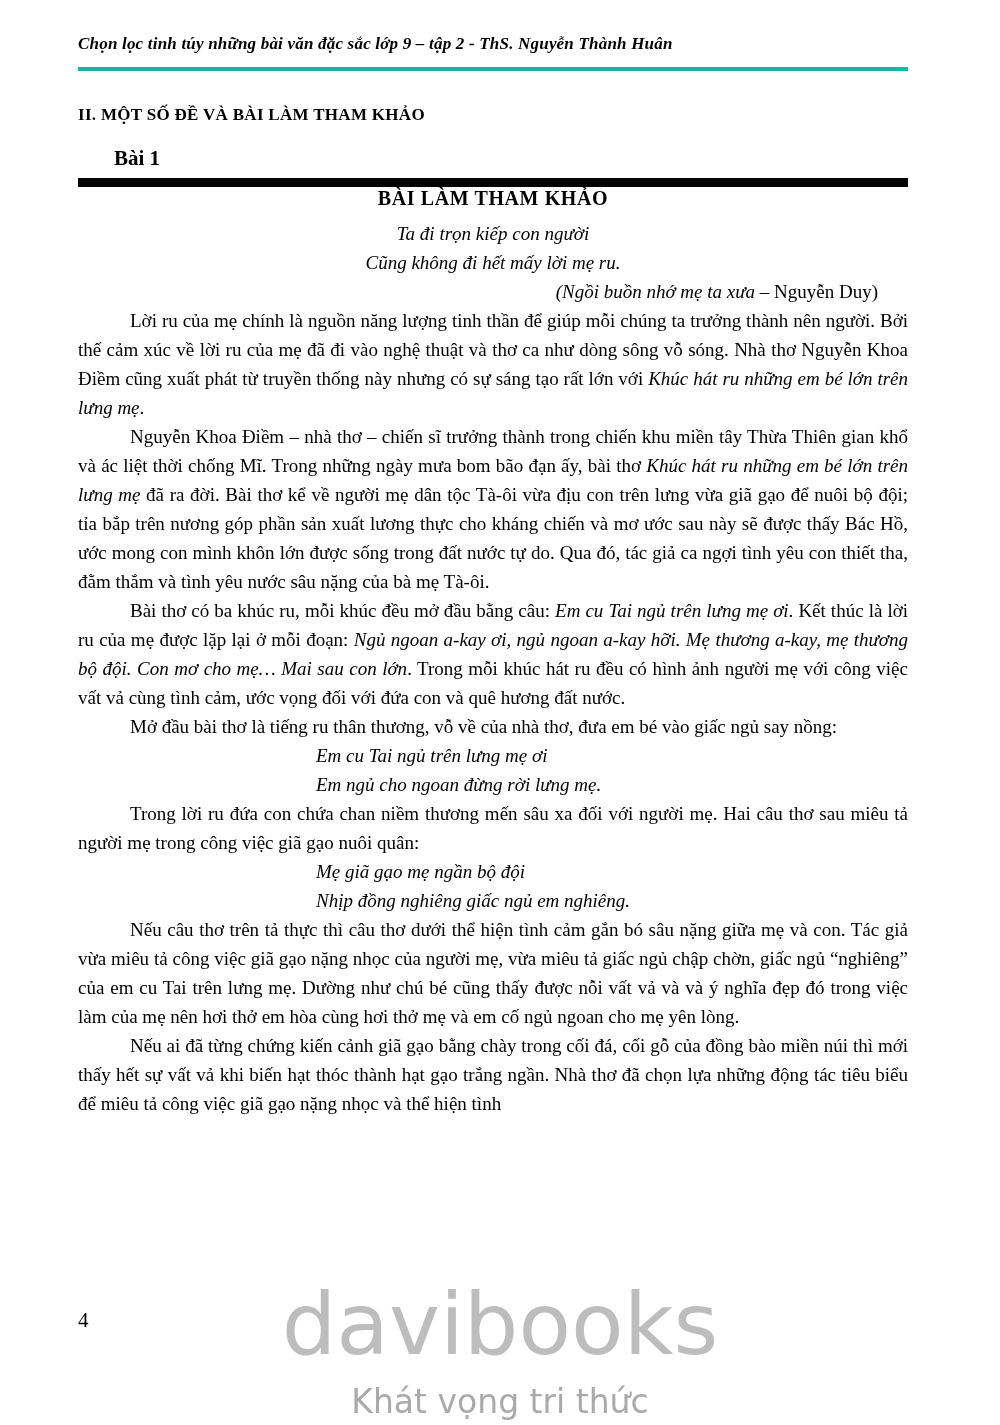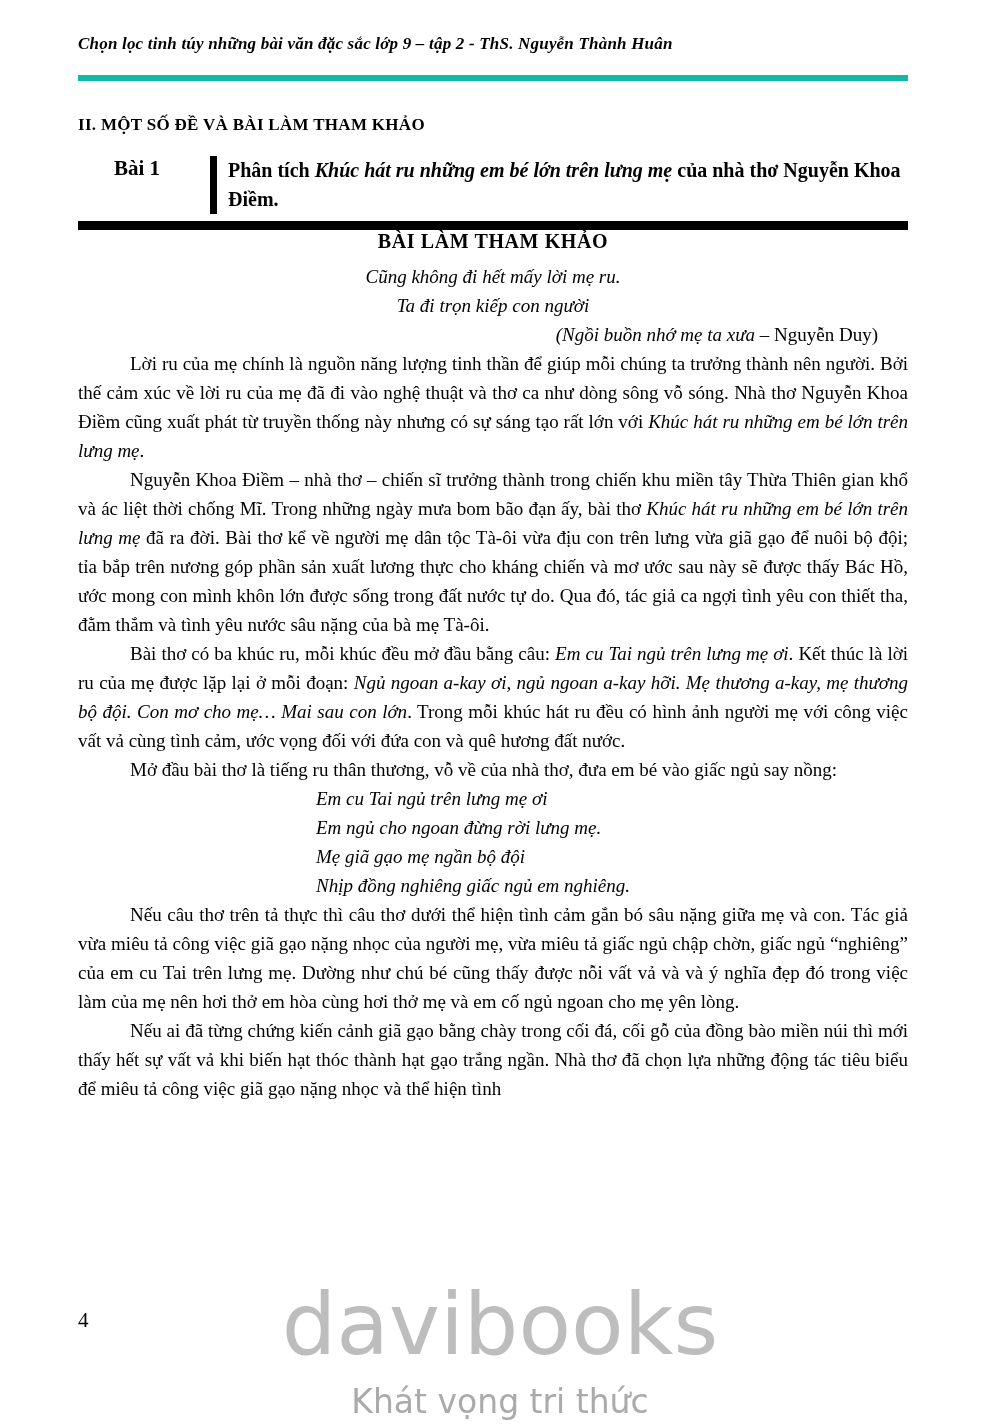--- a/index.html
+++ b/index.html
@@ -10,22 +10,22 @@
     color: #000;
     position: relative;
     overflow: hidden;
   }
   .page {
     position: relative;
     width: 1000px; height: 1425px;
     padding: 34px 92px 0 78px;
   }
   .book-header {
-    border-bottom: 6px solid #14b8a6;
-    padding-bottom: 21px;
+    border-bottom: 4px solid #14b8a6;
+    padding-bottom: 13px;
     font-style: italic;
     font-weight: bold;
     font-size: 17px;
     letter-spacing: 0.2px;
   }
   .section-heading {
     margin-top: 34px;
     font-size: 17px;
     font-weight: bold;
     letter-spacing: 0.3px;
@@ -109,41 +109,41 @@
 <div class="page">
 
   <header class="book-header">
     <span>Chọn lọc tinh túy những bài văn đặc sắc lớp 9 – tập 2 - ThS. Nguyễn Thành Huân</span>
   </header>
 
   <h1 class="section-heading">II. MỘT SỐ ĐỀ VÀ BÀI LÀM THAM KHẢO</h1>
 
   <div class="exercise">
     <div class="exercise-label">Bài 1</div>
-    <div class="exercise-prompt"><span class="b">Phân tích </span><span class="it b">Khúc hát ru những em bé lớn trên lưng mẹ</span><span class="b"> của nhà thơ Nguyễn Khoa Điềm.</span></div>
   </div>
 
   <div class="thick-bar"></div>
 
   <h2 class="essay-title">BÀI LÀM THAM KHẢO</h2>
 
   <div class="essay-body">
       <div class="verse v-center">
+        <div class="verse-line">Ta đi trọn kiếp con người</div>
         <div class="verse-line">Cũng không đi hết mấy lời mẹ ru.</div>
-        <div class="verse-line">Ta đi trọn kiếp con người</div>
       </div>
       <div class="attribution"><span class="it">(Ngồi buồn nhớ mẹ ta xưa</span><span> – Nguyễn Duy)</span></div>
       <p class="para"><span>Lời ru của mẹ chính là nguồn năng lượng tinh thần để giúp mỗi chúng ta trưởng thành nên người. Bởi thế cảm xúc về lời ru của mẹ đã đi vào nghệ thuật và thơ ca như dòng sông vỗ sóng. Nhà thơ Nguyễn Khoa Điềm cũng xuất phát từ truyền thống này nhưng có sự sáng tạo rất lớn với </span><span class="it">Khúc hát ru những em bé lớn trên lưng mẹ</span><span>.</span></p>
       <p class="para"><span>Nguyễn Khoa Điềm – nhà thơ – chiến sĩ trưởng thành trong chiến khu miền tây Thừa Thiên gian khổ và ác liệt thời chống Mĩ. Trong những ngày mưa bom bão đạn ấy, bài thơ </span><span class="it">Khúc hát ru những em bé lớn trên lưng mẹ</span><span> đã ra đời. Bài thơ kể về người mẹ dân tộc Tà-ôi vừa địu con trên lưng vừa giã gạo để nuôi bộ đội; tỉa bắp trên nương góp phần sản xuất lương thực cho kháng chiến và mơ ước sau này sẽ được thấy Bác Hồ, ước mong con mình khôn lớn được sống trong đất nước tự do. Qua đó, tác giả ca ngợi tình yêu con thiết tha, đằm thắm và tình yêu nước sâu nặng của bà mẹ Tà-ôi.</span></p>
       <p class="para"><span>Bài thơ có ba khúc ru, mỗi khúc đều mở đầu bằng câu: </span><span class="it">Em cu Tai ngủ trên lưng mẹ ơi</span><span>. Kết thúc là lời ru của mẹ được lặp lại ở mỗi đoạn: </span><span class="it">Ngủ ngoan a-kay ơi, ngủ ngoan a-kay hỡi. Mẹ thương a-kay, mẹ thương bộ đội. Con mơ cho mẹ… Mai sau con lớn</span><span>. Trong mỗi khúc hát ru đều có hình ảnh người mẹ với công việc vất vả cùng tình cảm, ước vọng đối với đứa con và quê hương đất nước.</span></p>
       <p class="para"><span>Mở đầu bài thơ là tiếng ru thân thương, vỗ về của nhà thơ, đưa em bé vào giấc ngủ say nồng:</span></p>
       <div class="verse v-indent">
         <div class="verse-line">Em cu Tai ngủ trên lưng mẹ ơi</div>
         <div class="verse-line">Em ngủ cho ngoan đừng rời lưng mẹ.</div>
       </div>
+      <p class="para"><span>Trong lời ru đứa con chứa chan niềm thương mến sâu xa đối với người mẹ. Hai câu thơ sau miêu tả người mẹ trong công việc giã gạo nuôi quân:</span></p>
       <div class="verse v-indent">
         <div class="verse-line">Mẹ giã gạo mẹ ngần bộ đội</div>
         <div class="verse-line">Nhịp đồng nghiêng giấc ngủ em nghiêng.</div>
       </div>
       <p class="para"><span>Nếu câu thơ trên tả thực thì câu thơ dưới thể hiện tình cảm gắn bó sâu nặng giữa mẹ và con. Tác giả vừa miêu tả công việc giã gạo nặng nhọc của người mẹ, vừa miêu tả giấc ngủ chập chờn, giấc ngủ “nghiêng” của em cu Tai trên lưng mẹ. Dường như chú bé cũng thấy được nỗi vất vả và và ý nghĩa đẹp đó trong việc làm của mẹ nên hơi thở em hòa cùng hơi thở mẹ và em cố ngủ ngoan cho mẹ yên lòng.</span></p>
       <p class="para"><span>Nếu ai đã từng chứng kiến cảnh giã gạo bằng chày trong cối đá, cối gỗ của đồng bào miền núi thì mới thấy hết sự vất vả khi biến hạt thóc thành hạt gạo trắng ngần. Nhà thơ đã chọn lựa những động tác tiêu biểu để miêu tả công việc giã gạo nặng nhọc và thể hiện tình</span></p>
     </div>
 
   <div class="page-number">4</div>
 

